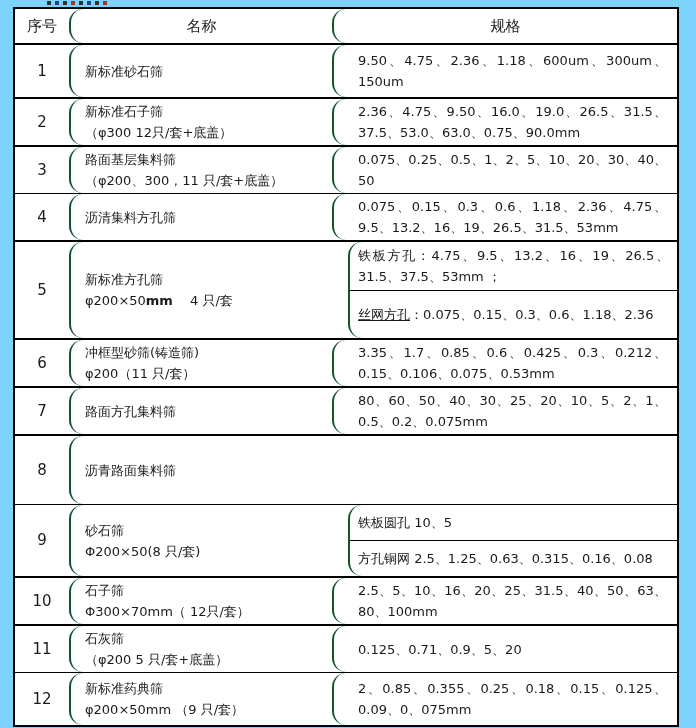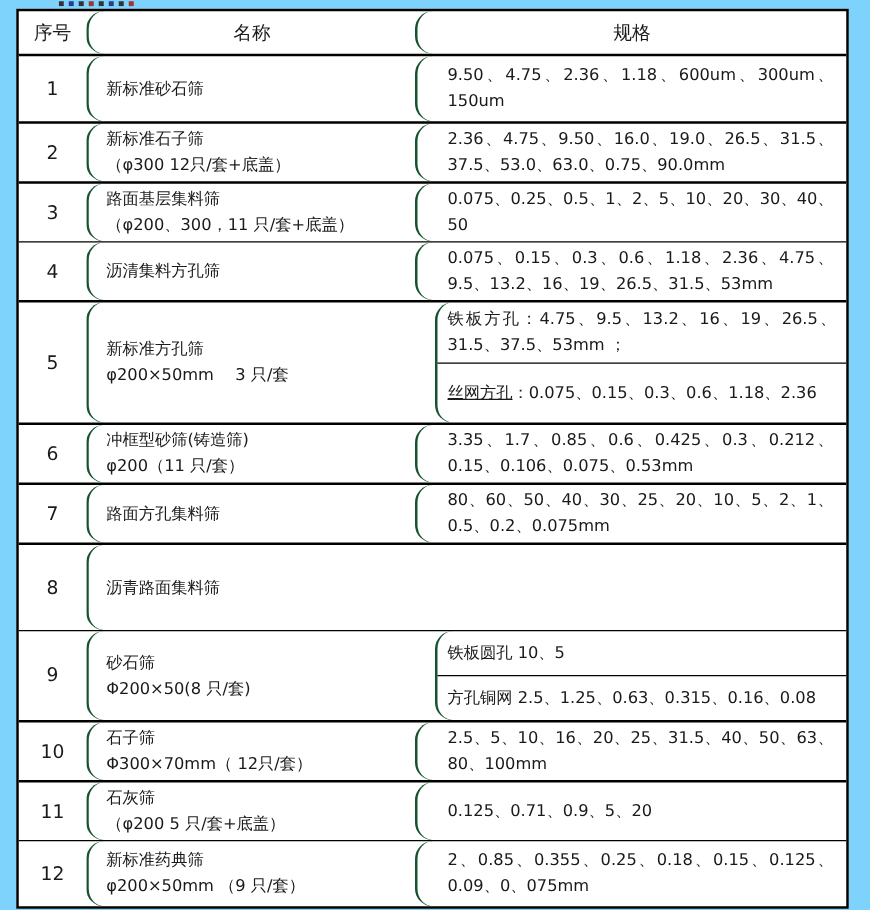--- a/index.html
+++ b/index.html
@@ -20,21 +20,21 @@
   .no{display:flex;align-items:center;justify-content:center;font-size:15px;}
   .name{display:flex;flex-direction:column;justify-content:center;align-items:flex-start;
         padding-left:14px;}
   .spec{display:flex;align-items:center;text-align:justify;padding-right:10px;padding-left:24px;}
   .spec-stack{display:flex;flex-direction:column;padding:0;margin-left:16px;}
   .sub{box-sizing:border-box;flex:1;display:flex;align-items:center;padding:2px 8px;
        text-align:justify;}
   .sub + .sub{border-top:1px solid #000;}
   .hdr .td{display:flex;align-items:center;justify-content:center;font-size:15px;}
   .u{text-decoration:underline;}
-  .bold{font-weight:normal;}
+  .bold{font-weight:bold;}
   .hdr{min-height:34px;}
   .r1{min-height:52px}.r2{min-height:42px}.r3{min-height:45px}.r4{min-height:42px}
   .r5{min-height:96px}.r6{min-height:46px}.r7{min-height:45px}.r8{min-height:68px}
   .r9{min-height:71px}.r10{min-height:45px}.r11{min-height:38px}.r12{min-height:52px}
   .r5 .sub,.r9 .sub{min-height:0;}
 </style>
 </head>
 <body>
 
 <div class="page">
@@ -97,21 +97,21 @@
       </div>
       <div class="td c3 spec">
         <span>0.075、0.15、0.3、0.6、1.18、2.36、4.75、9.5、13.2、16、19、26.5、31.5、53mm</span>
       </div>
     </div>
 
     <div class="tr r5">
       <div class="td no">5</div>
       <div class="td c2 name">
         <span>新标准方孔筛</span>
-        <span><span>φ200×50</span><span class="bold">mm</span><span>　 3 只/套</span></span>
+        <span><span>φ200×50</span><span class="bold">mm</span><span>　 4 只/套</span></span>
       </div>
       <div class="td c3 spec-stack">
         <div class="sub">
           <span>铁板方孔：4.75、9.5、13.2、16、19、26.5、31.5、37.5、53mm ；</span>
         </div>
         <div class="sub">
           <span><span class="u">丝网方孔</span><span>：0.075、0.15、0.3、0.6、1.18、2.36</span></span>
         </div>
       </div>
     </div>

